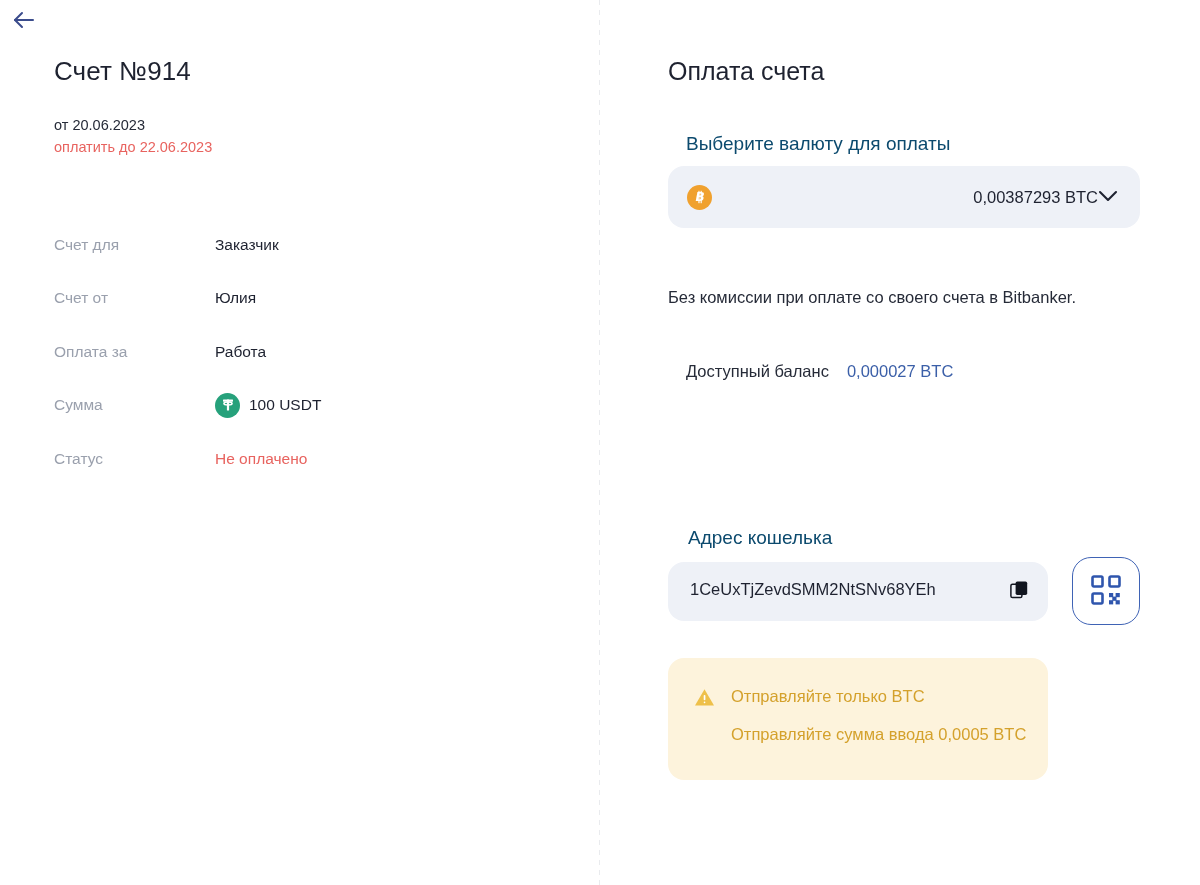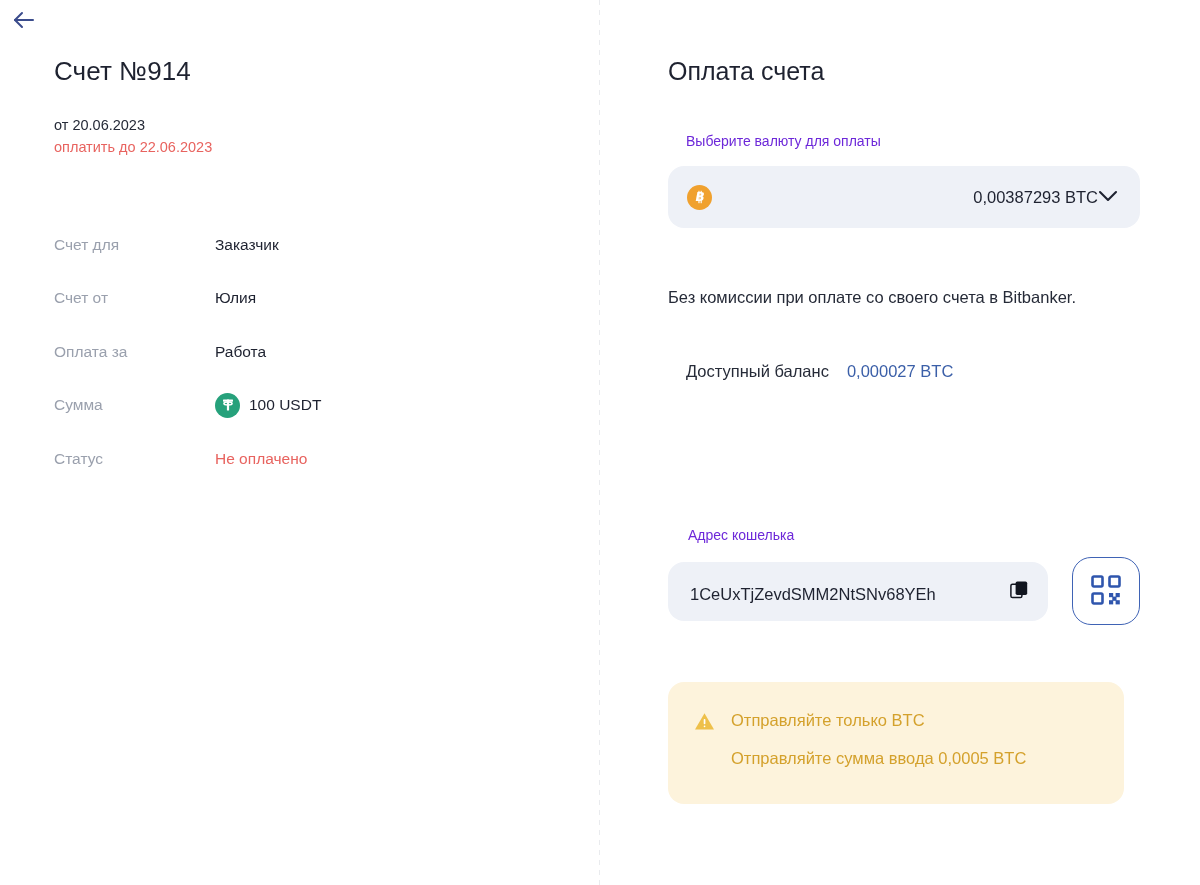--- a/index.html
+++ b/index.html
@@ -139,22 +139,22 @@
     position: absolute;
     left: 69px;
     top: 57px;
     font-size: 25px;
     font-weight: 400;
     color: #1e2230;
     white-space: nowrap;
   }
 
   .field-label {
-    font-size: 14px;
-    color: #6d28d9;
+    font-size: 19px;
+    color: #0c4a6e;
     white-space: nowrap;
   }
 
   
   .select-label {
     position: absolute;
     left: 87px;
     top: 133px;
   }
   .select-box {
@@ -239,21 +239,21 @@
     align-items: center;
     padding: 0 14px 0 22px;
     overflow: hidden;
   }
   .addr-text-wrap {
     position: relative;
     flex: 1 1 auto;
     overflow: hidden;
     height: 24px;
     display: flex;
-    align-items: flex-end;
+    align-items: flex-start;
   }
   .addr-text {
     font-size: 16.5px;
     color: #1e2230;
     white-space: nowrap;
   }
   .addr-text-wrap::after {
     content: "";
     position: absolute;
     right: 0;
@@ -289,26 +289,25 @@
     align-items: center;
     justify-content: center;
     cursor: pointer;
   }
 
   
   .warn-box {
     position: absolute;
     left: 668px;
     top: 658px;
-    width: 456px;
+    width: 380px;
     height: 122px;
     background: #fdf3dc;
     border-radius: 16px;
     padding: 28px 24px 0 26px;
-    margin-top: 24px;
   }
   .warn-line {
     display: flex;
     align-items: flex-start;
     gap: 16px;
   }
   .warn-ico { flex: 0 0 auto; margin-top: 2px; display: block; }
   .warn-texts {
     display: flex;
     flex-direction: column;

